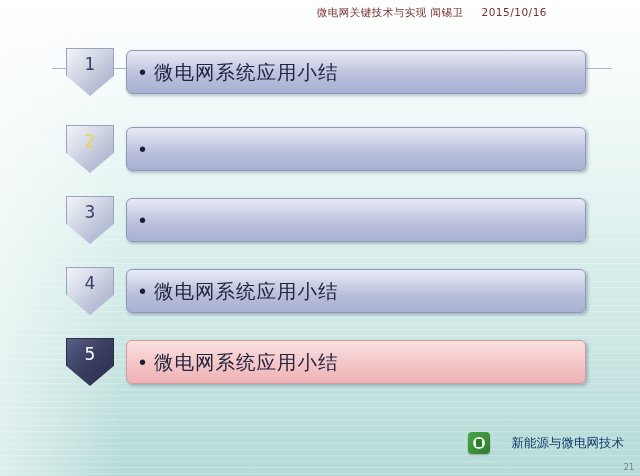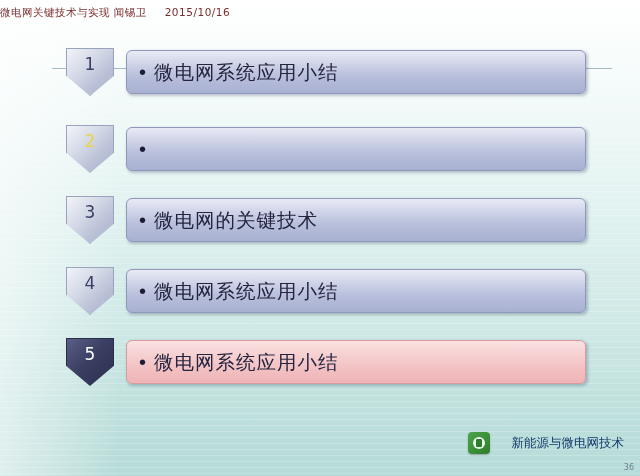--- a/index.html
+++ b/index.html
@@ -28,21 +28,21 @@
   }
   
   #streak{
     position:absolute;left:0;top:0;width:120px;height:476px;
     background:linear-gradient(to right, rgba(255,255,255,.55), rgba(255,255,255,0));
     pointer-events:none;
   }
 
   
   #header{
-    position:absolute;top:6px;left:0;width:547px;text-align:left;
+    position:absolute;top:6px;left:0;width:547px;text-align:right;
     font-size:10.5px;color:#7a2b2b;letter-spacing:.5px;
     font-family:"DejaVu Sans","Liberation Sans",sans-serif;
     white-space:nowrap;
   }
   #header .date{margin-left:14px;color:#7a2b2b;}
 
   
   #toprule{
     position:absolute;left:52px;top:68px;width:560px;height:1px;
     background:#8aa3b8;opacity:.75;
@@ -166,21 +166,20 @@
     </div>
   </div>
 
   <div class="row" style="top:196px;">
     <div class="arrow">
       <div class="shape"></div>
       <div class="num">3</div>
     </div>
     <div class="bar blue">
       <span class="bullet">•</span>
-      <span class="text">微电网的关键技术</span>
     </div>
   </div>
 
   <div class="row" style="top:267px;">
     <div class="arrow">
       <div class="shape"></div>
       <div class="num">4</div>
     </div>
     <div class="bar blue">
       <span class="bullet">•</span>
@@ -197,14 +196,14 @@
       <span class="bullet">•</span>
       <span class="text">微电网系统应用小结</span>
     </div>
   </div>
 
   <div id="brand">
     <div class="logo"></div>
     <div class="btext">新能源与微电网技术</div>
   </div>
 
-  <div id="pagenum">36</div>
+  <div id="pagenum">21</div>
 </div>
 
 </body></html>

